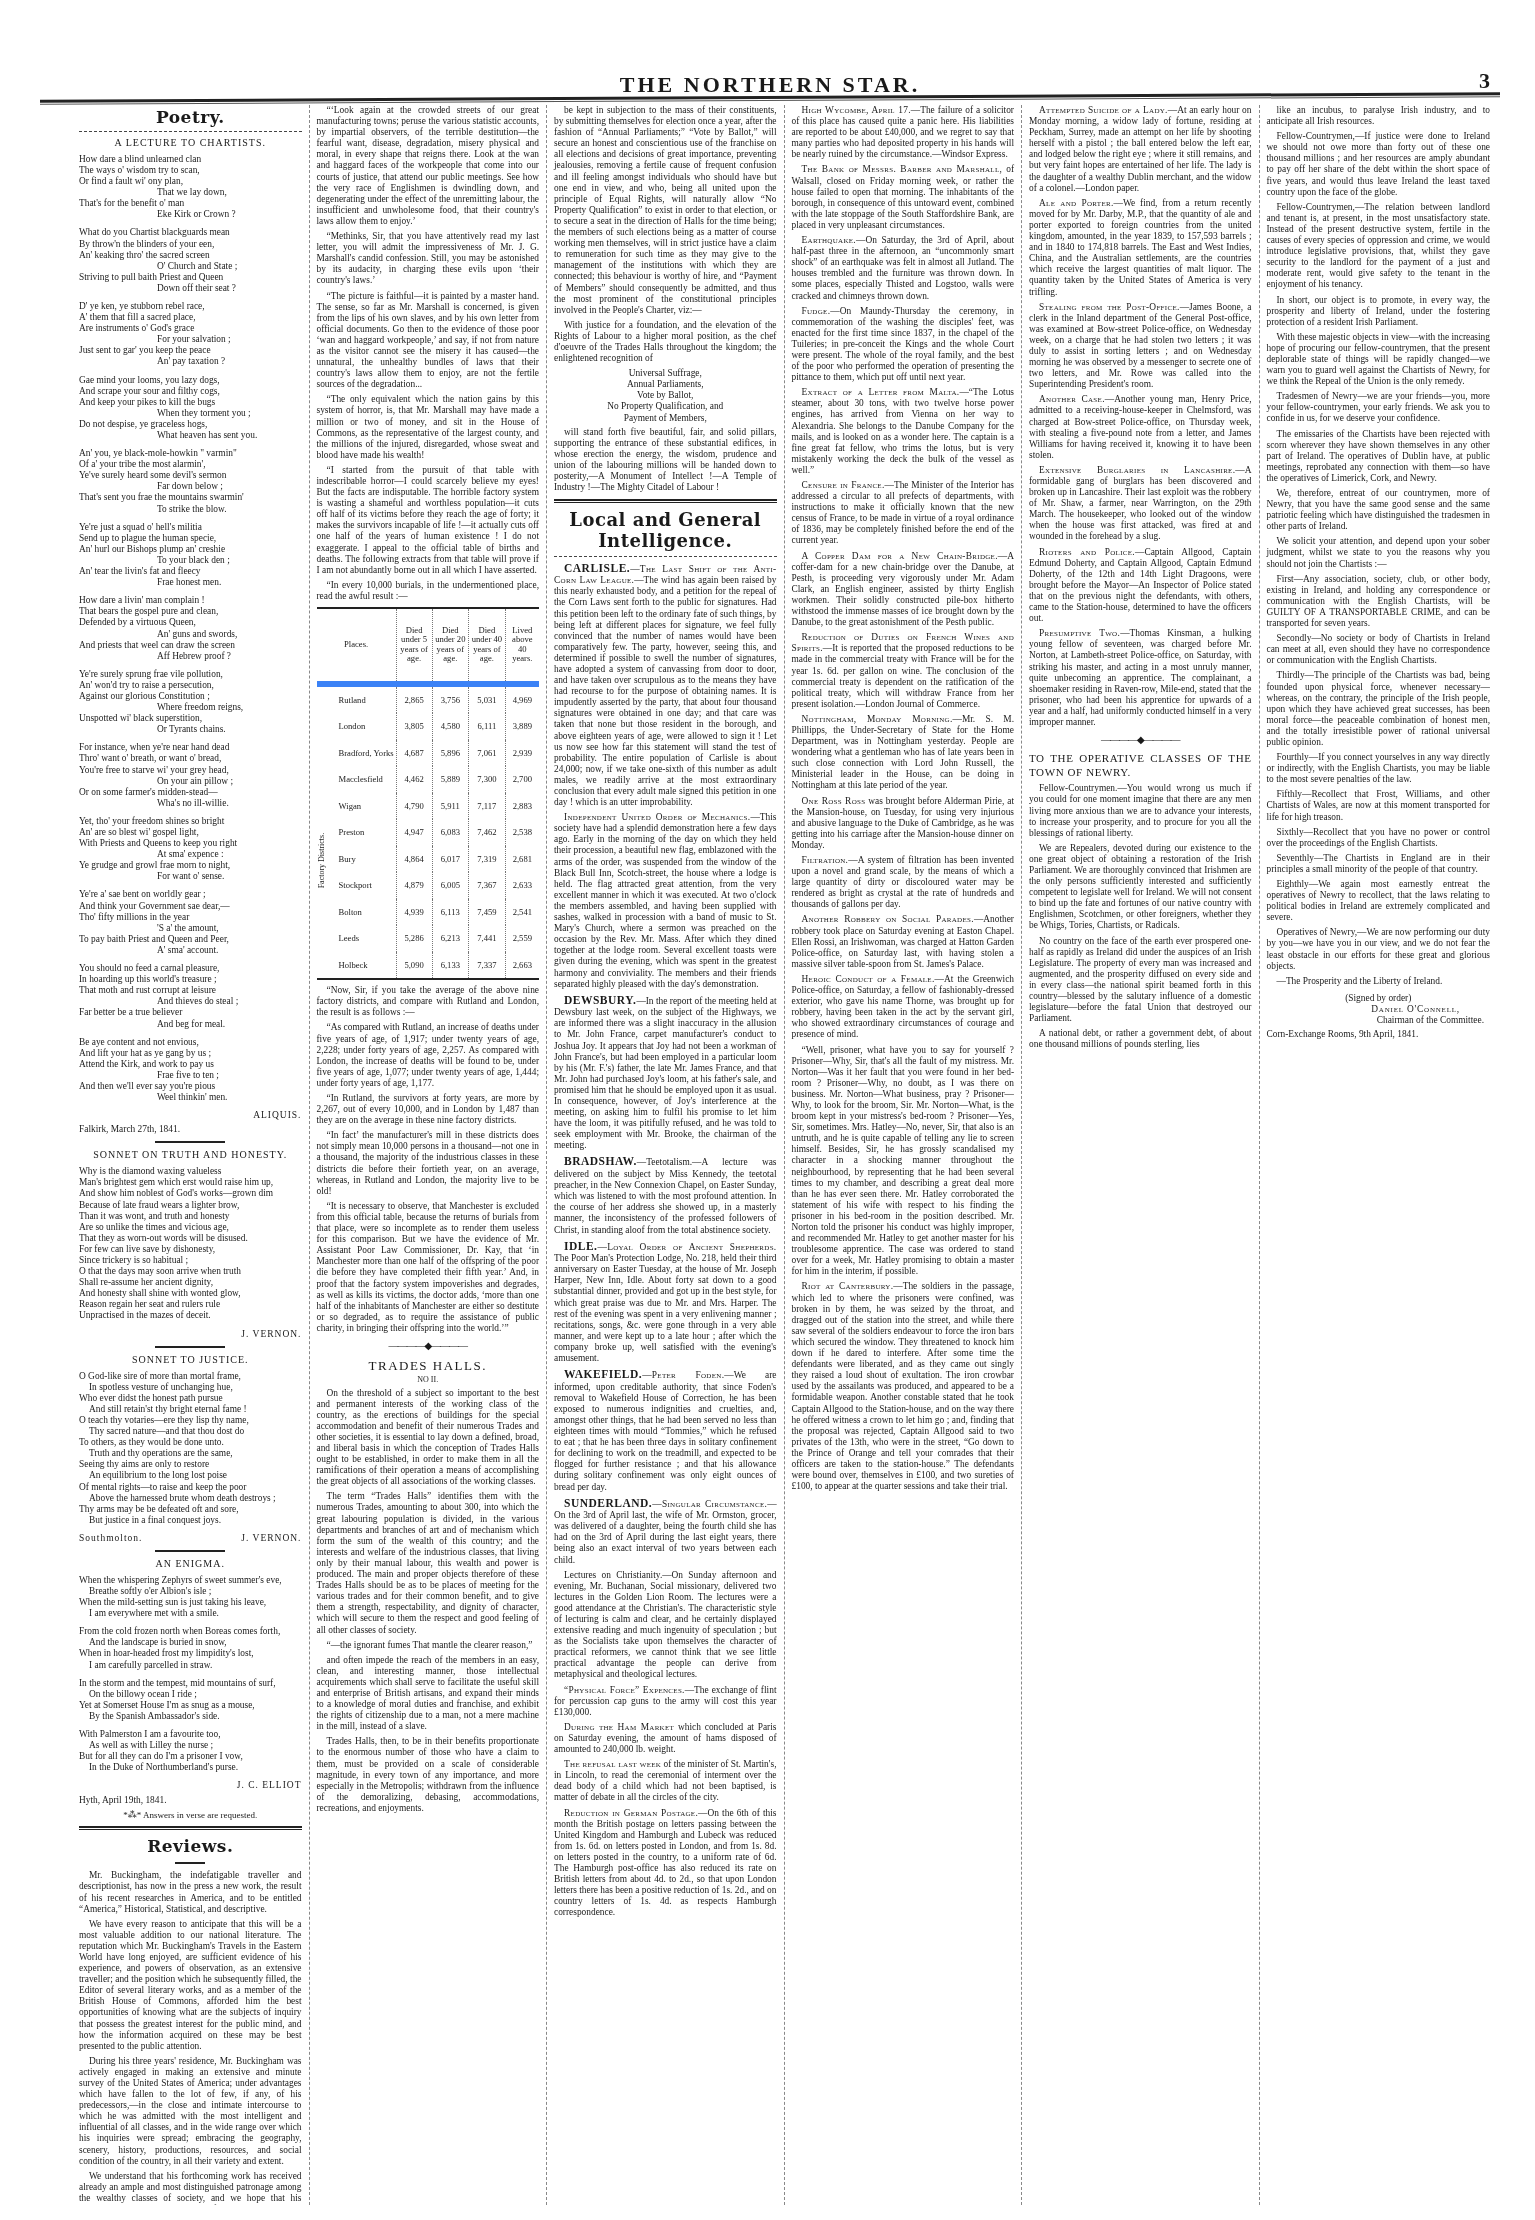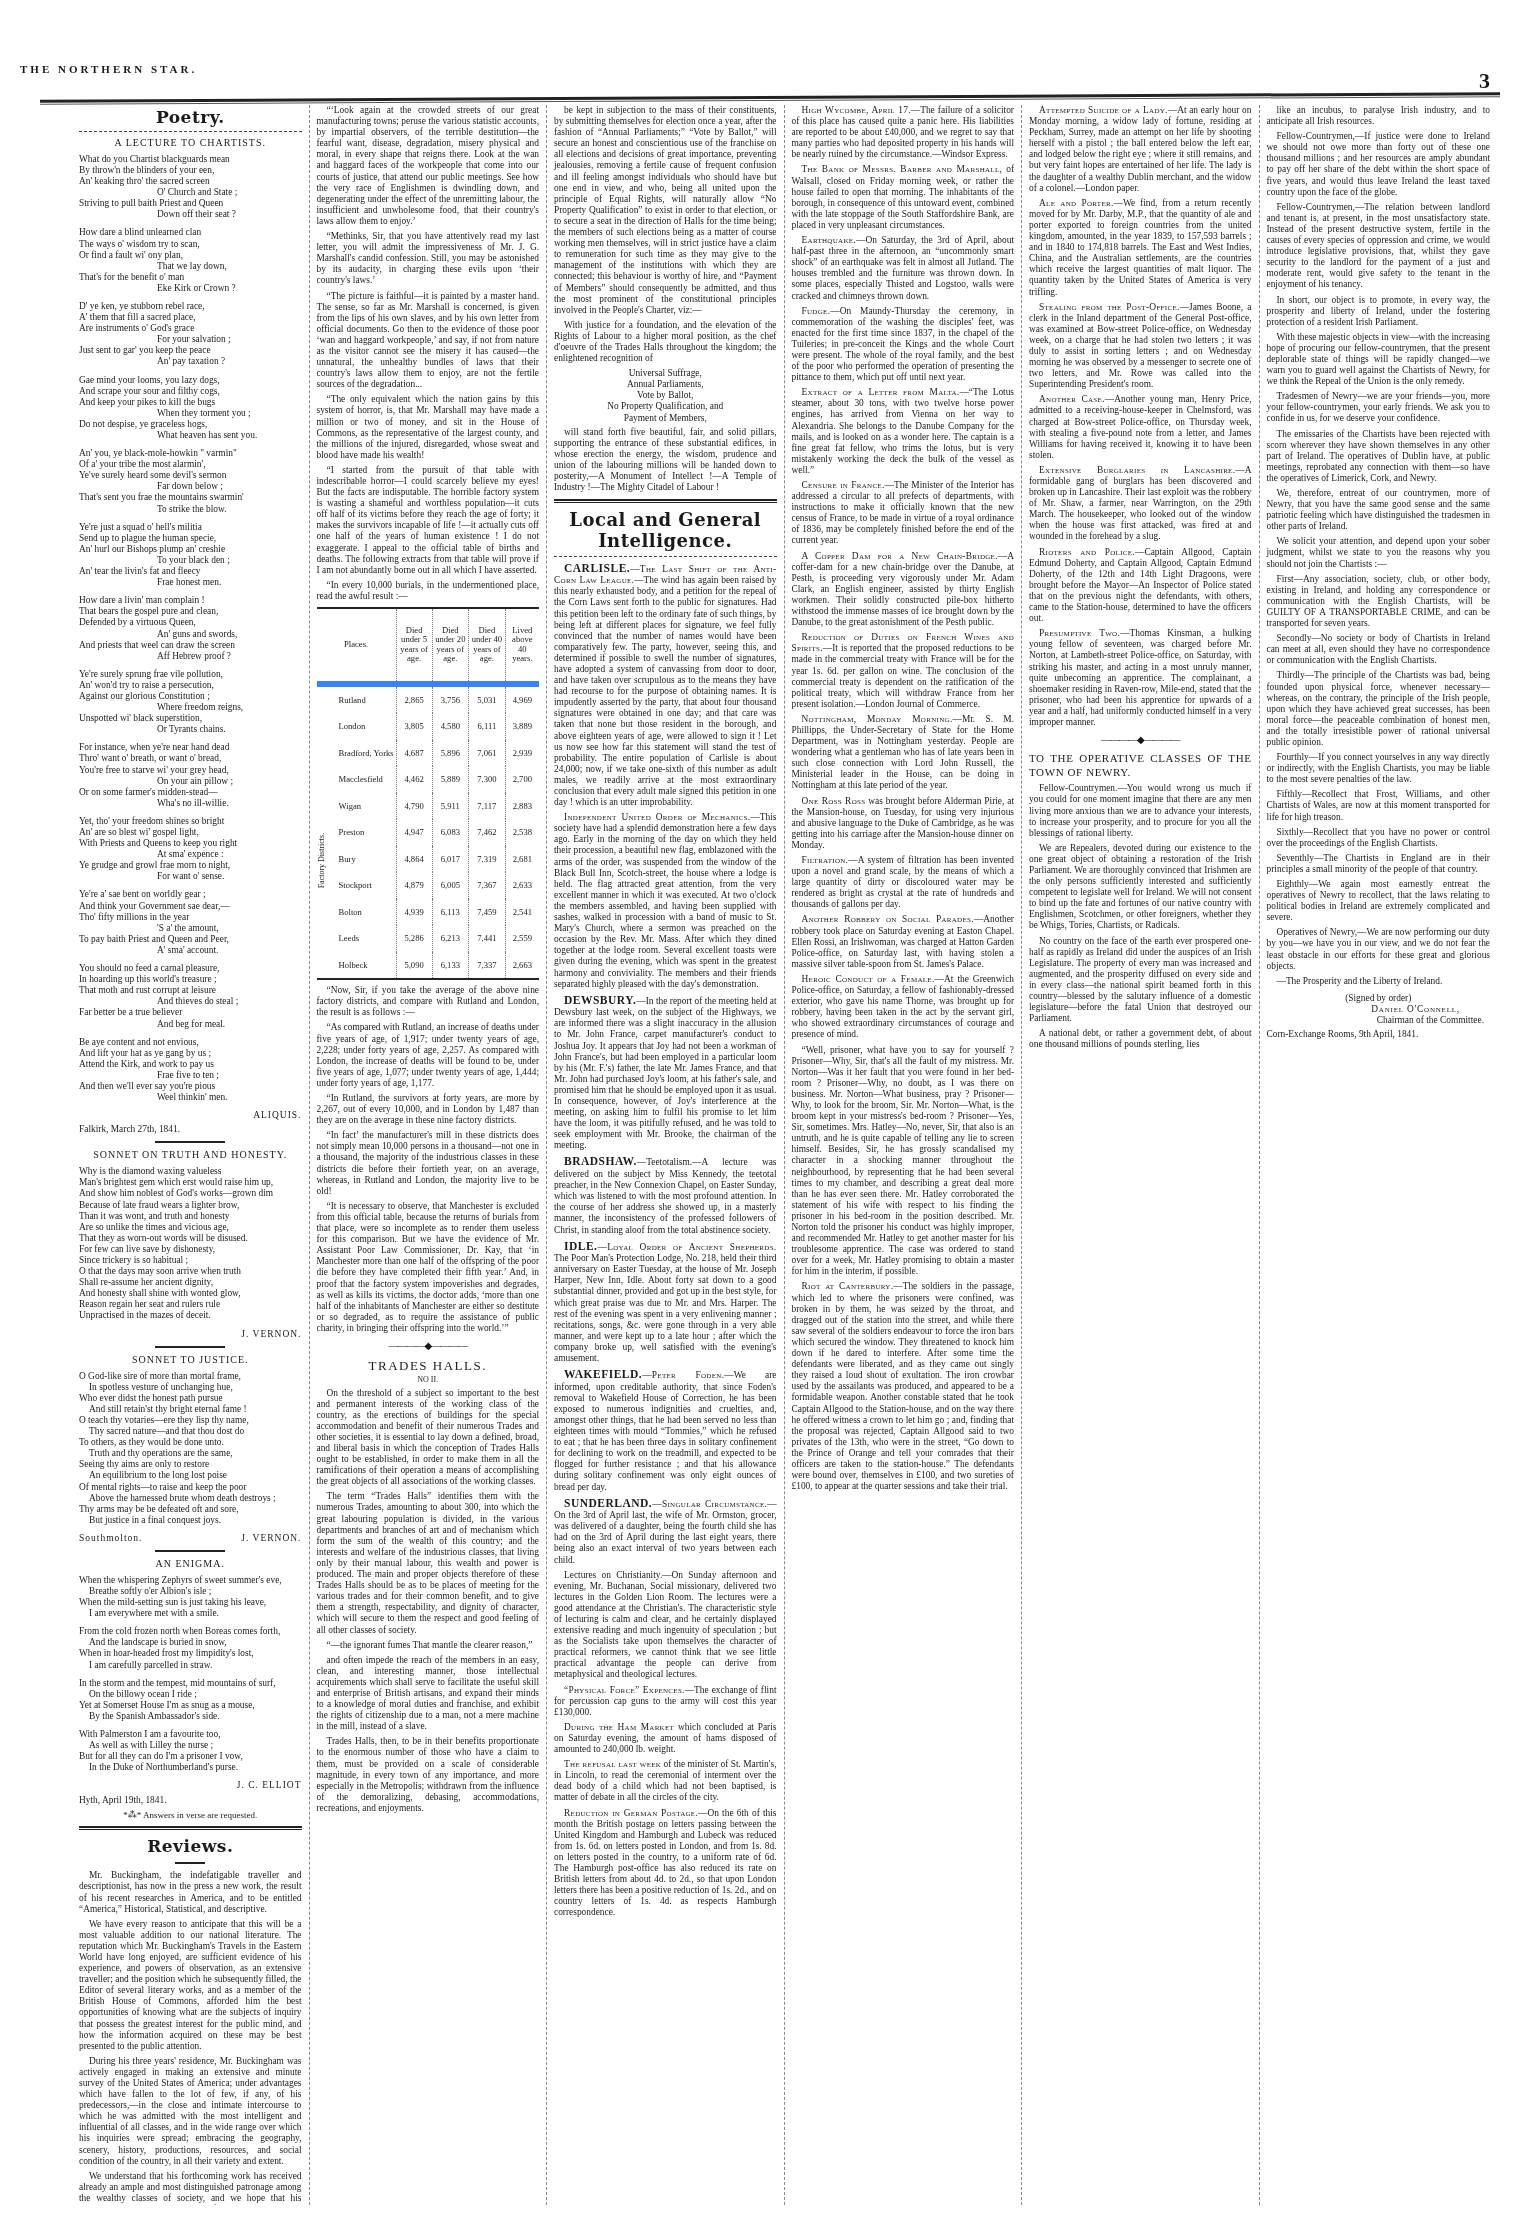--- a/index.html
+++ b/index.html
@@ -1,20 +1,20 @@
 <!DOCTYPE html>
 <html><head>
 <meta charset="utf-8">
 <style>
   * { box-sizing: border-box; margin: 0; padding: 0; }
   html, body { width: 1535px; height: 2220px; background: #ffffff; overflow: hidden; }
   body { font-family: "Liberation Serif", "DejaVu Serif", serif; color: #1a1a1a; position: relative; }
 
   .masthead { position: absolute; top: 52px; left: 20px; width: 1500px; height: 50px; }
-  .masthead .title { position: absolute; left: 0; right: 0; top: 11px; font-size: 11px; letter-spacing: 3px; font-weight: bold; }
+  .masthead .title { position: absolute; left: 0; right: 0; top: 20px; text-align: center; font-size: 22px; letter-spacing: 3px; font-weight: bold; }
   .masthead .pageno { position: absolute; right: 30px; top: 16px; font-size: 22px; font-weight: bold; }
   .masthead .rule { position: absolute; left: 20px; right: 20px; top: 44px; height: 5px; border-top: 3px solid #222; border-bottom: 1px solid #555; transform: skewY(-0.3deg); }
 
   .columns { position: absolute; top: 105px; left: 72px; width: 1425px; height: 2100px; display: flex; }
   .col { width: 237.5px; padding: 0 7px; border-right: 1px dashed #888; font-size: 9.4px; line-height: 1.18; text-align: justify; overflow: hidden; }
   .col:last-child { border-right: none; }
 
   .section-head { font-family: "DejaVu Serif", serif; font-weight: bold; text-align: center; font-size: 17px; margin: 2px 0 4px; letter-spacing: 0.5px; }
   .section-head.large { font-size: 18px; }
   .wavy { border-top: 1px dashed #444; margin: 3px 0 5px; }
@@ -61,34 +61,34 @@
 </header>
 
 <main class="columns">
 
   <section class="col">
     <div class="section-head">Poetry.</div>
     <div class="wavy"></div>
     <div class="poem-title">A LECTURE TO CHARTISTS.</div>
     <div id="lecture-stanzas">
         <div class="stanza">
+          <span class="ln">How dare a blind unlearned clan</span>
+          <span class="ln">The ways o' wisdom try to scan,</span>
+          <span class="ln">Or find a fault wi' ony plan,</span>
+          <span class="ln indent">That we lay down,</span>
+          <span class="ln">That's for the benefit o' man</span>
+          <span class="ln indent">Eke Kirk or Crown ?</span>
+        </div>
+        <div class="stanza">
           <span class="ln">What do you Chartist blackguards mean</span>
           <span class="ln">By throw'n the blinders of your een,</span>
           <span class="ln">An' keaking thro' the sacred screen</span>
           <span class="ln indent">O' Church and State ;</span>
           <span class="ln">Striving to pull baith Priest and Queen</span>
           <span class="ln indent">Down off their seat ?</span>
-        </div>
-        <div class="stanza">
-          <span class="ln">How dare a blind unlearned clan</span>
-          <span class="ln">The ways o' wisdom try to scan,</span>
-          <span class="ln">Or find a fault wi' ony plan,</span>
-          <span class="ln indent">That we lay down,</span>
-          <span class="ln">That's for the benefit o' man</span>
-          <span class="ln indent">Eke Kirk or Crown ?</span>
         </div>
         <div class="stanza">
           <span class="ln">D' ye ken, ye stubborn rebel race,</span>
           <span class="ln">A' them that fill a sacred place,</span>
           <span class="ln">Are instruments o' God's grace</span>
           <span class="ln indent">For your salvation ;</span>
           <span class="ln">Just sent to gar' you keep the peace</span>
           <span class="ln indent">An' pay taxation ?</span>
         </div>
         <div class="stanza">

